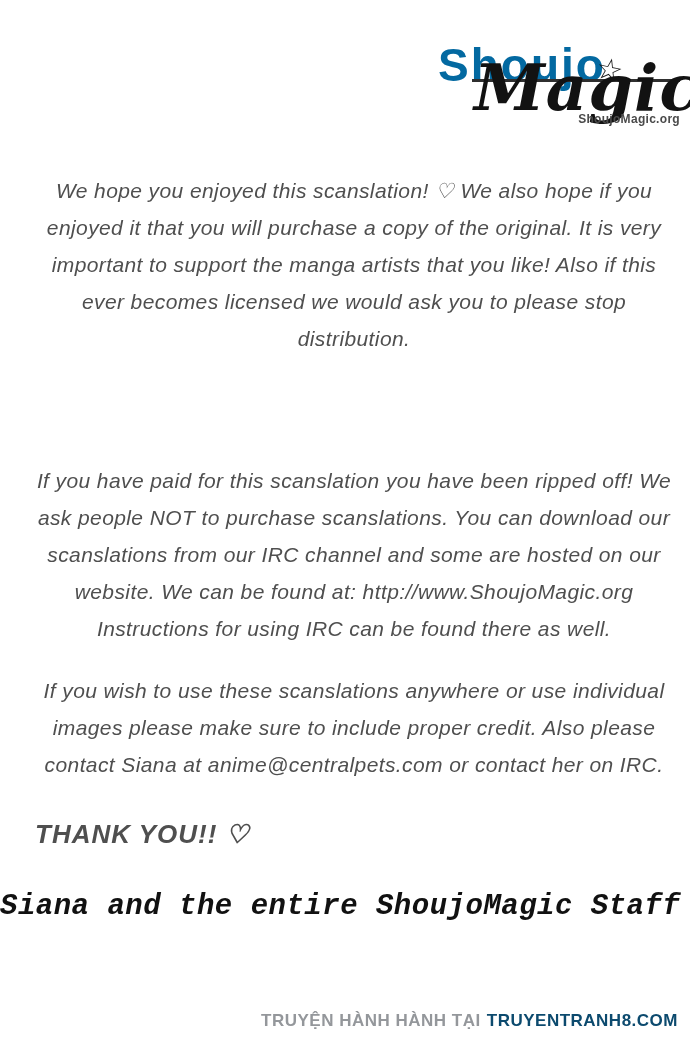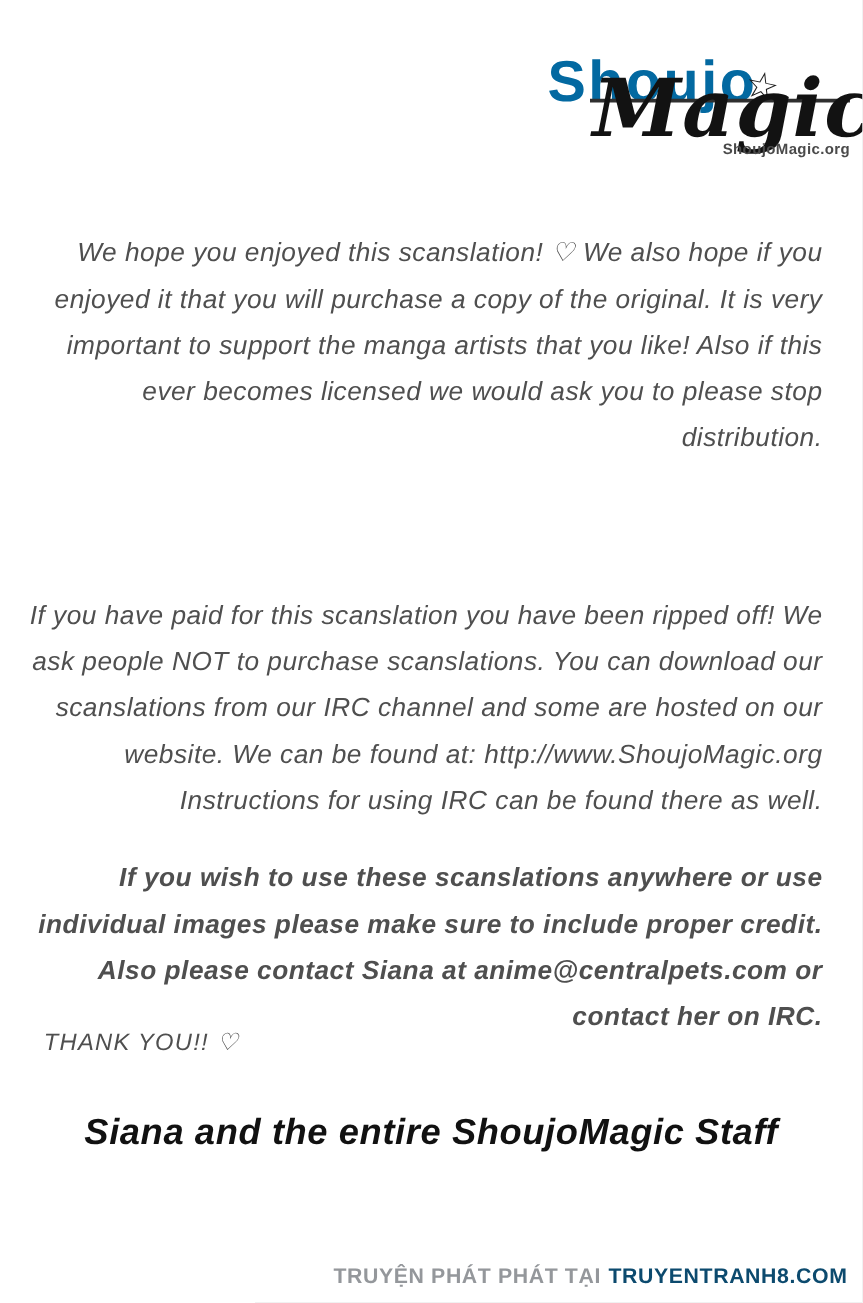--- a/index.html
+++ b/index.html
@@ -79,45 +79,44 @@
     font-family: "Liberation Sans", sans-serif;
     font-style: italic;
     font-weight: 300;
     color: #4f4f4f;
     font-size: 21px;
     line-height: 37px;
     letter-spacing: 0.4px;
   }
   .para {
     position: absolute;
-    left: 20px;
+    left: 35px;
     width: 638px;
-    text-align: right;
-    margin-top: 12px;
+    text-align: center;
   }
   .p1 { top: 172px; }
   .p2 { top: 352px; }
   .p3 { top: 462px; }
-  .p4 { top: 672px; font-weight: bold; }
+  .p4 { top: 672px; }
 
   .thanks {
     position: absolute;
     left: 35px;
     top: 816px;
-    font-size: 19px;
+    font-size: 26px;
     letter-spacing: 1px;
+    font-weight: bold;
   }
 
   .signature {
     position: absolute;
     left: 0;
     top: 890px;
     width: 100%;
-    text-align: center;
-    font-family: Liberation Sans, sans-serif;
+    font-family: Liberation Mono, monospace;
     font-style: italic;
     font-weight: bold;
     font-size: 29px;
     color: #111111;
     letter-spacing: 0.5px;
   }
 
   
   .footer {
     position: absolute;
@@ -150,16 +149,16 @@
 
   <div class="hand para p3">If you have paid for this scanslation you have been ripped off! We ask people NOT to purchase scanslations. You can download our scanslations from our IRC channel and some are hosted on our website. We can be found at: http://www.ShoujoMagic.org Instructions for using IRC can be found there as well.</div>
 
   <div class="hand para p4">If you wish to use these scanslations anywhere or use individual images please make sure to include proper credit. Also please contact Siana at anime@centralpets.com or contact her on IRC.</div>
 
   <div class="hand thanks">THANK YOU!! ♡</div>
 
   <div class="signature">Siana and the entire ShoujoMagic Staff</div>
 
   <div class="footer">
-    <span class="footer-prefix">TRUYỆN PHÁT PHÁT TẠI</span><span class="footer-site">TRUYENTRANH8.COM</span>
+    <span class="footer-prefix">TRUYỆN HÀNH HÀNH TẠI</span><span class="footer-site">TRUYENTRANH8.COM</span>
   </div>
 
 </div>
 
 </body></html>

